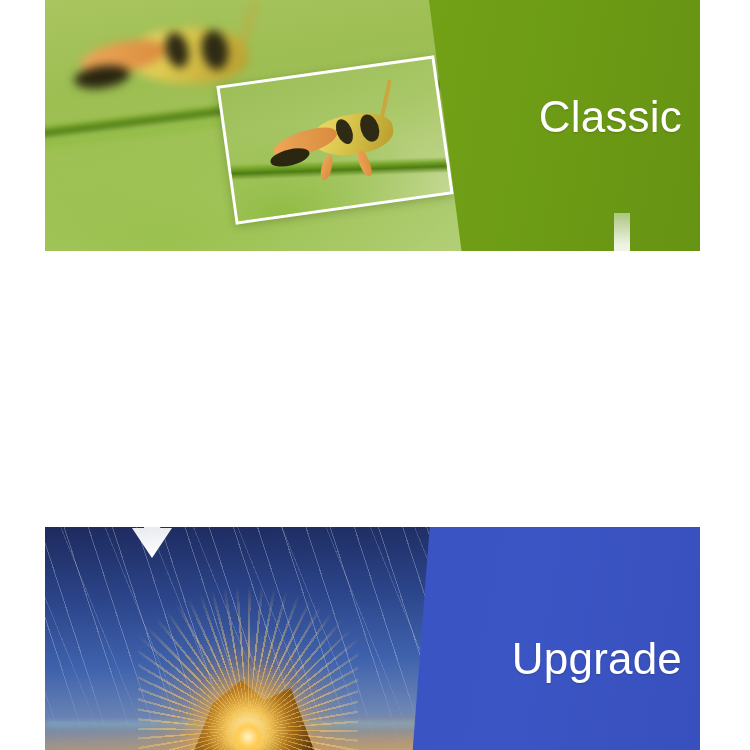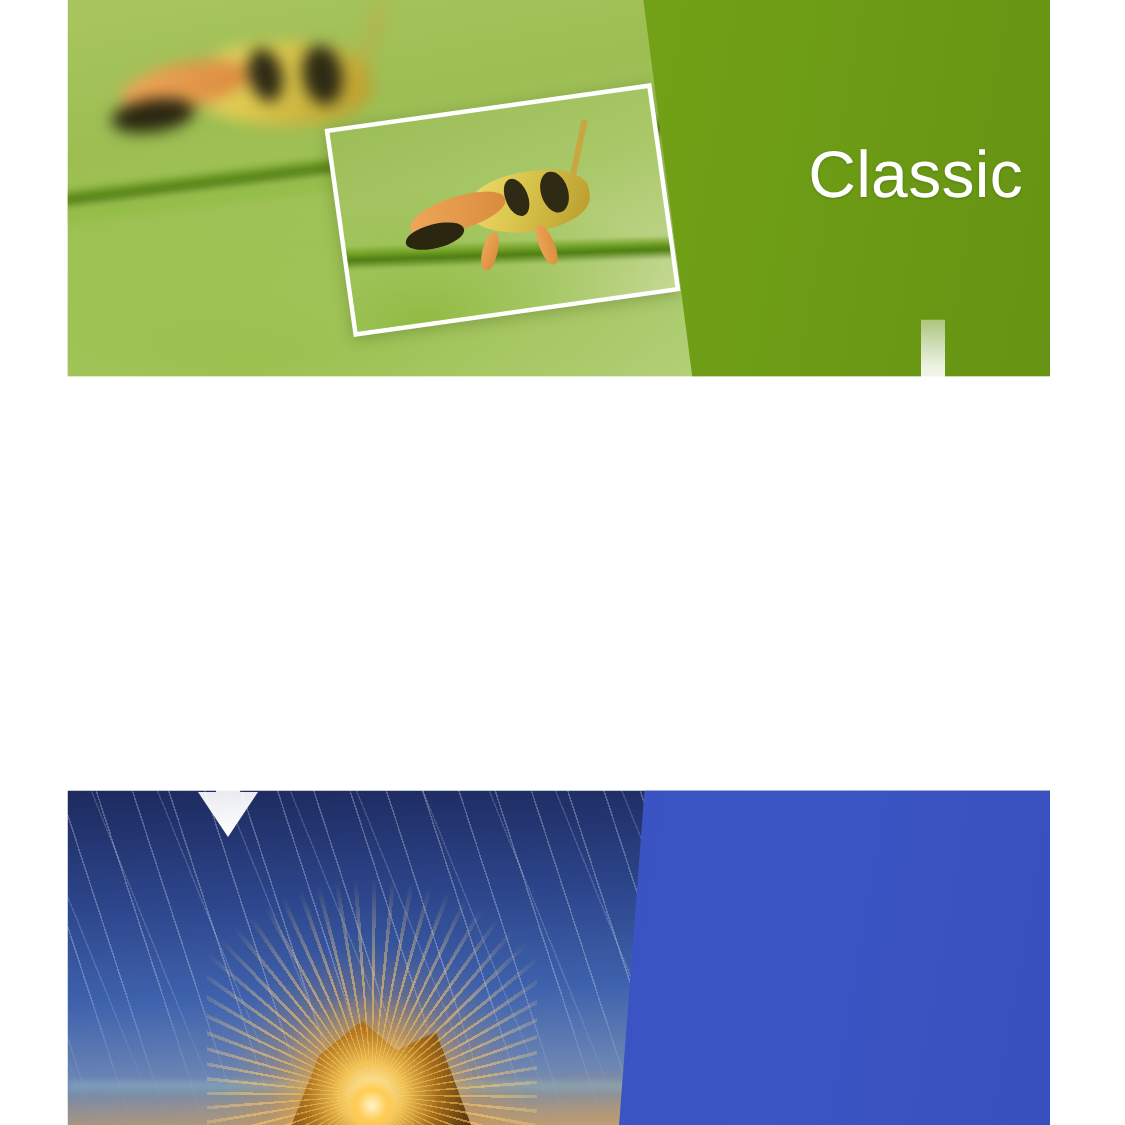--- a/index.html
+++ b/index.html
@@ -435,20 +435,21 @@
   <div class="panel" id="panel-upgrade">
     <div class="panel-photo" id="upgrade-photo">
       <div id="startrails"></div>
       <div id="horizon"></div>
       <div class="rock" id="rock-left"></div>
       <div class="rock" id="rock-right"></div>
       <div id="sparks"></div>
       <div id="spark-core"></div>
 
       <div class="color-wedge" id="upgrade-wedge"></div>
+      <div class="panel-label" id="upgrade-label">Upgrade</div>
     </div>
   </div>
 
   <svg class="connector-arrow" id="arrow-classic-evolution" viewBox="0 0 44 72">
     <defs>
       <linearGradient id="agrad1" x1="0" y1="0" x2="0" y2="1">
         <stop offset="0%" stop-color="#ffffff" stop-opacity="0.45"></stop>
         <stop offset="45%" stop-color="#ffffff" stop-opacity="0.88"></stop>
         <stop offset="100%" stop-color="#ffffff" stop-opacity="1"></stop>
       </linearGradient>

